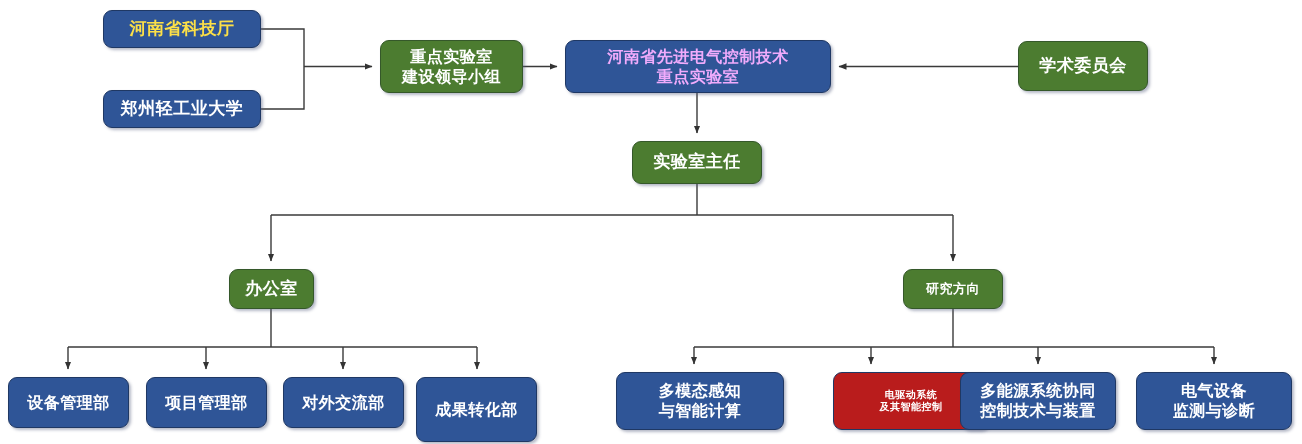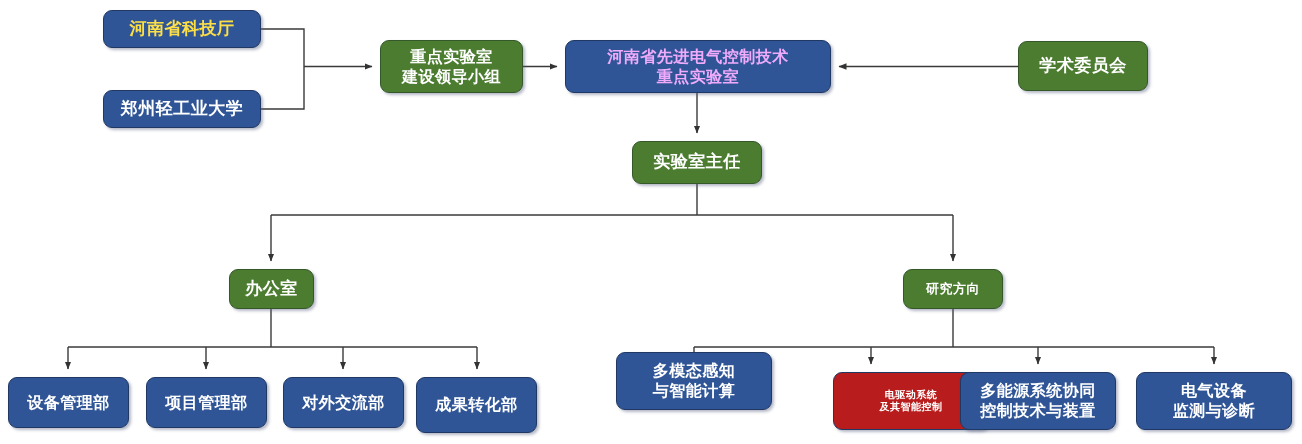--- a/index.html
+++ b/index.html
@@ -126,24 +126,24 @@
   </div>
   <div class="node blue" id="box-n9" style="left: 8px; top: 377px; width: 121px; height: 51px; font-size: 16px; background: rgb(47, 85, 151); border-color: rgb(31, 56, 100); color: rgb(255, 255, 255);">
     <span class="label">设备管理部</span>
   </div>
   <div class="node blue" id="box-n10" style="left: 146px; top: 377px; width: 121px; height: 51px; font-size: 16px; background: rgb(47, 85, 151); border-color: rgb(31, 56, 100); color: rgb(255, 255, 255);">
     <span class="label">项目管理部</span>
   </div>
   <div class="node blue" id="box-n11" style="left: 283px; top: 377px; width: 121px; height: 51px; font-size: 16px; background: rgb(47, 85, 151); border-color: rgb(31, 56, 100); color: rgb(255, 255, 255);">
     <span class="label">对外交流部</span>
   </div>
-  <div class="node blue" id="box-n12" style="left: 416px; top: 377px; width: 121px; height: 56px; font-size: 16px; background: rgb(47, 85, 151); border-color: rgb(31, 56, 100); color: rgb(255, 255, 255);">
+  <div class="node blue" id="box-n12" style="left: 416px; top: 377px; width: 121px; height: 65px; font-size: 16px; background: rgb(47, 85, 151); border-color: rgb(31, 56, 100); color: rgb(255, 255, 255);">
     <span class="label">成果转化部</span>
   </div>
-  <div class="node blue" id="box-n13" style="left: 616px; top: 352px; width: 156px; height: 58px; font-size: 16px; background: rgb(47, 85, 151); border-color: rgb(31, 56, 100); color: rgb(255, 255, 255);">
+  <div class="node blue" id="box-n13" style="left: 616px; top: 372px; width: 168px; height: 58px; font-size: 16px; background: rgb(47, 85, 151); border-color: rgb(31, 56, 100); color: rgb(255, 255, 255);">
     <span class="label">多模态感知
 与智能计算</span>
   </div>
   <div class="node blue" id="box-n14" style="left: 793px; top: 372px; width: 156px; height: 58px; font-size: 10px; background: #b91c1c; border-color: rgb(31, 56, 100); color: rgb(255, 255, 255); margin-left: 40px;">
     <span class="label">电驱动系统
 及其智能控制</span>
   </div>
   <div class="node blue" id="box-n15" style="left: 960px; top: 372px; width: 156px; height: 58px; font-size: 16px; background: rgb(47, 85, 151); border-color: rgb(31, 56, 100); color: rgb(255, 255, 255);">
     <span class="label">多能源系统协同
 控制技术与装置</span>

